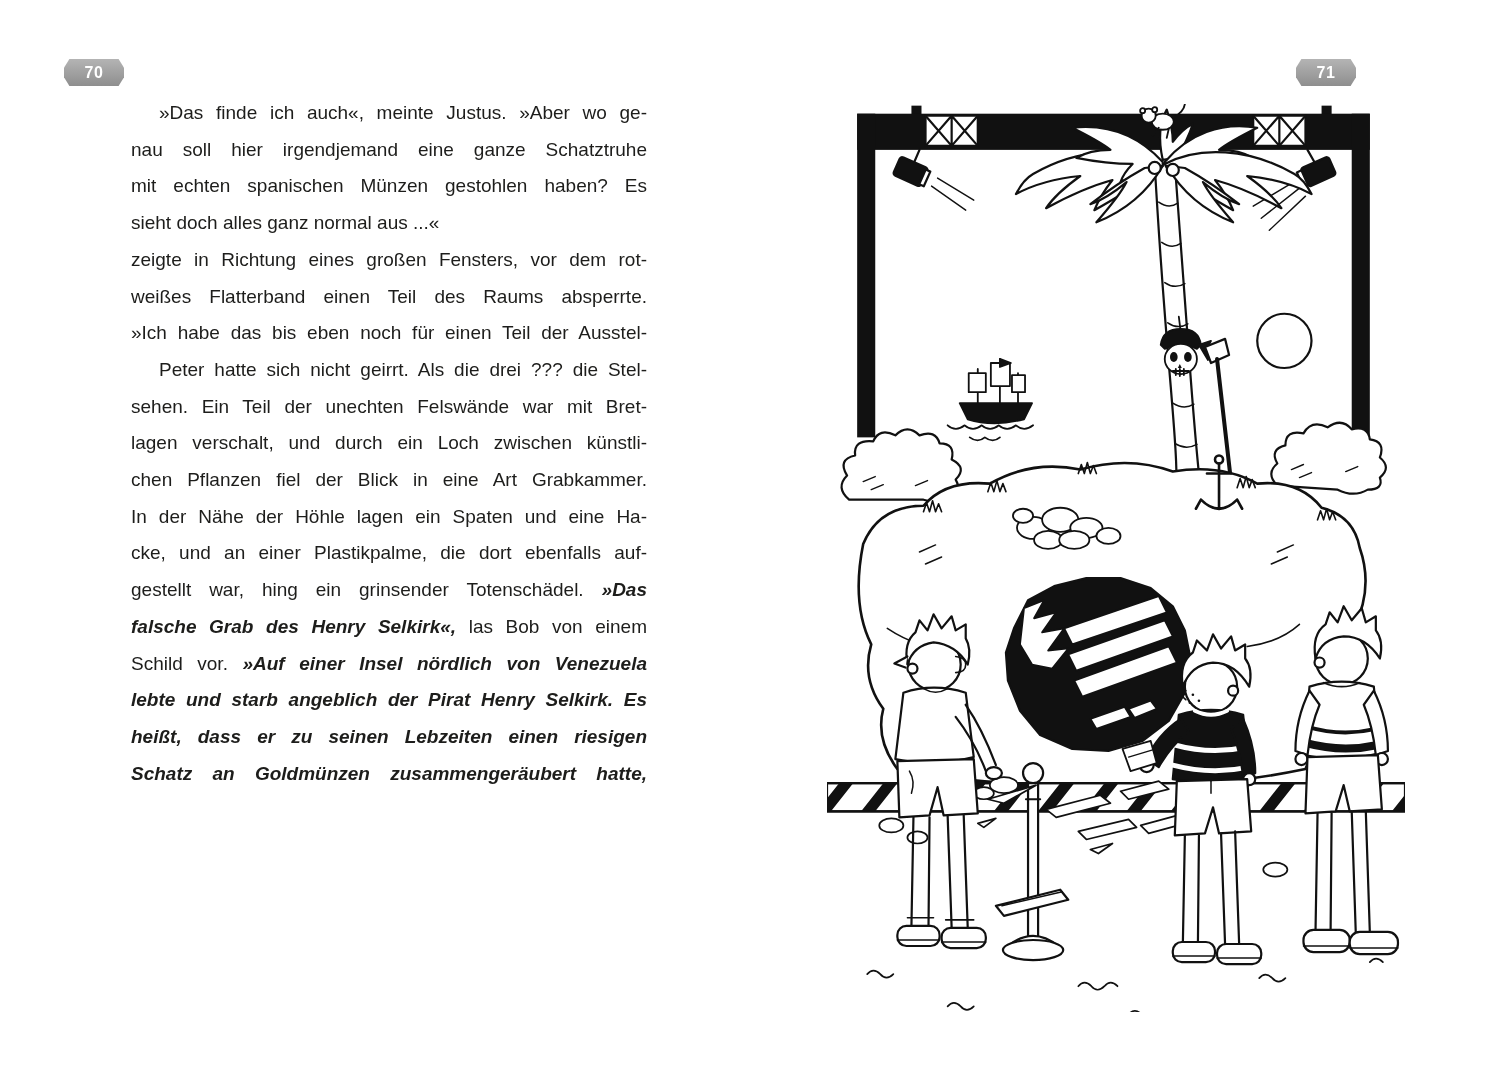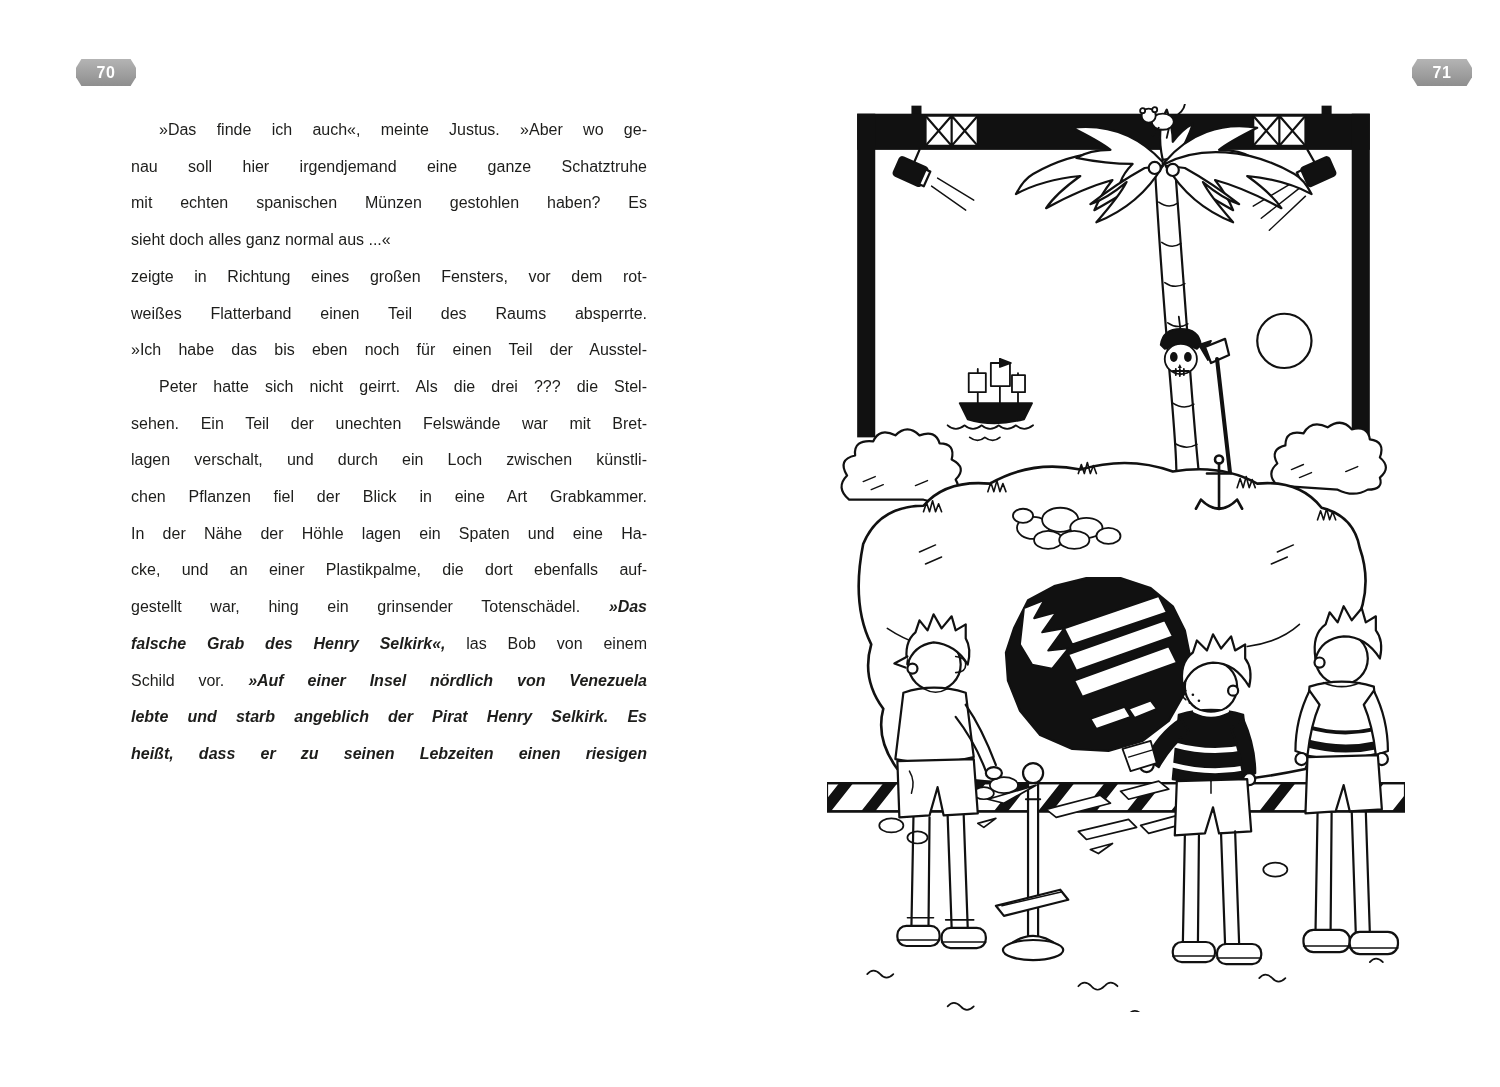--- a/index.html
+++ b/index.html
@@ -14,25 +14,25 @@
   }
   .page-badge {
     position:absolute; top:59px;
     width:60px; height:27px;
     background:linear-gradient(#b4b4b4,#8e8e8e);
     clip-path:polygon(9% 0,91% 0,100% 32%,100% 68%,91% 100%,9% 100%,0 68%,0 32%);
     display:flex; align-items:center; justify-content:center;
     color:#ffffff; font-weight:bold; font-size:16px;
     letter-spacing:0.5px;
   }
-  .badge-left  { left:76px; }
-  .badge-right { left:1412px; }
+  .badge-left  { left:64px; }
+  .badge-right { left:1296px; }
   .text-col {
-    position:absolute; left:131px; top:112px; width:516px;
-    font-size:16px; line-height:36.7px;
+    position:absolute; left:131px; top:95px; width:516px;
+    font-size:19px; line-height:36.7px;
     color:#1d1d1b;
   }
   .line { text-align:justify; text-align-last:left; }
   .line.just { text-align-last:justify; }
   .line.first { text-indent:28px; }
   .ital { font-style:italic;font-weight:bold; }
   .illustration {
     position:absolute; left:827px; top:104px;
     width:578px; height:908px;
   }
@@ -59,20 +59,21 @@
         <div class="line just"><span>sehen. Ein Teil der unechten Felswände war mit Bret-</span></div>
         <div class="line just"><span>lagen verschalt, und durch ein Loch zwischen künstli-</span></div>
         <div class="line just"><span>chen Pflanzen fiel der Blick in eine Art Grabkammer.</span></div>
         <div class="line just"><span>In der Nähe der Höhle lagen ein Spaten und eine Ha-</span></div>
         <div class="line just"><span>cke, und an einer Plastikpalme, die dort ebenfalls auf-</span></div>
         <div class="line just"><span>gestellt war, hing ein grinsender Totenschädel. </span><span class="ital">»Das</span></div>
         <div class="line just"><span class="ital">falsche Grab des Henry Selkirk«,</span><span> las Bob von einem</span></div>
         <div class="line just"><span>Schild vor. </span><span class="ital">»Auf einer Insel nördlich von Venezuela</span></div>
         <div class="line just"><span class="ital">lebte und starb angeblich der Pirat Henry Selkirk. Es</span></div>
         <div class="line just"><span class="ital">heißt, dass er zu seinen Lebzeiten einen riesigen</span></div>
+        <div class="line just"><span class="ital">Schatz an Goldmünzen zusammengeräubert hatte,</span></div>
       </div>
   </div>
 
   <div>
     <div class="page-badge badge-right">
       <span>71</span>
     </div>
 
     <div class="illustration">
       <svg viewBox="0 0 575 900" xmlns="http://www.w3.org/2000/svg">

